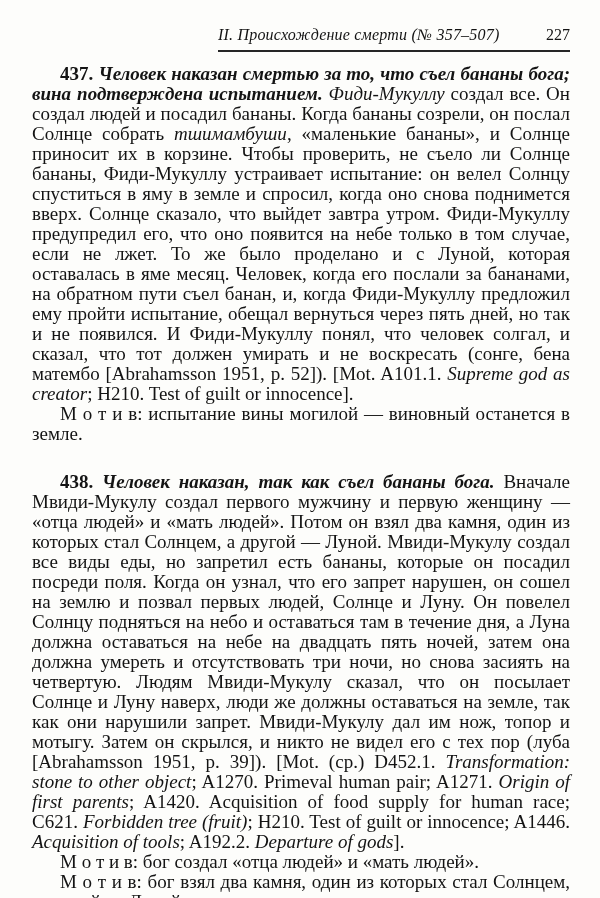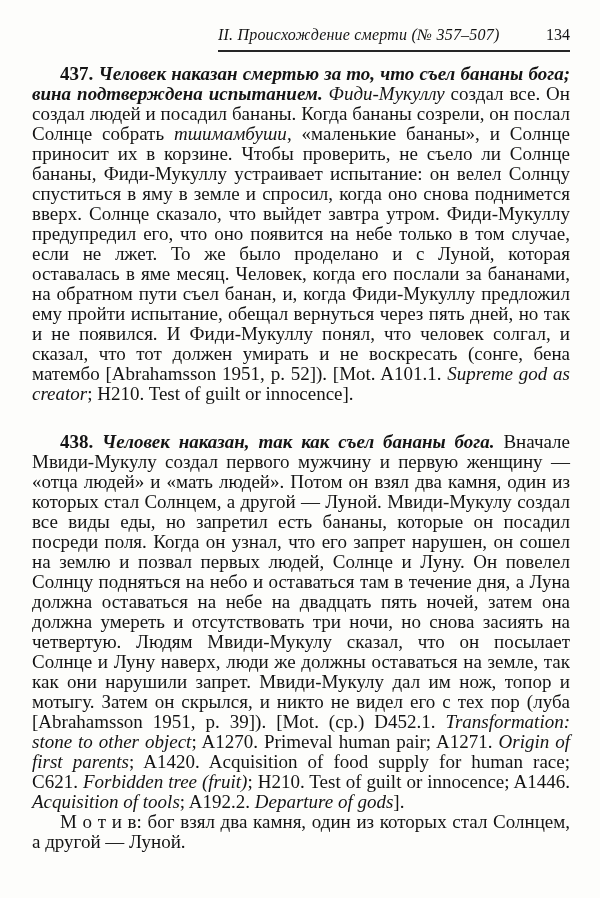--- a/index.html
+++ b/index.html
@@ -62,30 +62,32 @@
   .s-bi { font-weight: bold; font-style: italic; }
 </style>
 </head>
 <body style="background: rgb(253, 253, 251); color: rgb(20, 20, 20);">
 
 <div class="page">
 
   <div class="running-head">
     <div class="rh-inner">
       <span class="rh-title">II. Происхождение смерти (№ 357–507)</span>
-      <span class="rh-page">134</span>
+      <span class="rh-page">227</span>
     </div>
     <div class="rh-rule" style="border-top-color: rgb(38, 38, 38);"></div>
   </div>
 
   <div class="text-block">
 
     <p class="entry"><span class="s-b">437. </span><span class="s-bi">Человек наказан смертью за то, что съел бананы бога; вина подтверждена испытанием. </span><span class="s-i">Фиди-Мукуллу</span><span> создал все. Он создал людей и посадил бананы. Когда бананы созрели, он послал Солнце собрать </span><span class="s-i">тшимамбуши</span><span>, «маленькие бананы», и Солнце приносит их в корзине. Чтобы проверить, не съело ли Солнце бананы, Фиди-Мукуллу устраивает испытание: он велел Солнцу спуститься в яму в земле и спросил, когда оно снова поднимется вверх. Солнце сказало, что выйдет завтра утром. Фиди-Мукуллу предупредил его, что оно появится на небе только в том случае, если не лжет. То же было проделано и с Луной, которая оставалась в яме месяц. Человек, когда его послали за бананами, на обратном пути съел банан, и, когда Фиди-Мукуллу предложил ему пройти испытание, обещал вернуться через пять дней, но так и не появился. И Фиди-Мукуллу понял, что человек солгал, и сказал, что тот должен умирать и не воскресать (сонге, бена матембо [Abrahamsson 1951, p. 52]). [Mot. A101.1. </span><span class="s-i">Supreme god as creator</span><span>; H210. Test of guilt or innocence].</span></p>
 
+    <p class="motif"><span>М о т и в: испытание вины могилой — виновный останется в земле.</span></p>
 
 
     <p class="entry spaced"><span class="s-b">438. </span><span class="s-bi">Человек наказан, так как съел бананы бога. </span><span>Вначале Мвиди-Мукулу создал первого мужчину и первую женщину — «отца людей» и «мать людей». Потом он взял два камня, один из которых стал Солнцем, а другой — Луной. Мвиди-Мукулу создал все виды еды, но запретил есть бананы, которые он посадил посреди поля. Когда он узнал, что его запрет нарушен, он сошел на землю и позвал первых людей, Солнце и Луну. Он повелел Солнцу подняться на небо и оставаться там в течение дня, а Луна должна оставаться на небе на двадцать пять ночей, затем она должна умереть и отсутствовать три ночи, но снова засиять на четвертую. Людям Мвиди-Мукулу сказал, что он посылает Солнце и Луну наверх, люди же должны оставаться на земле, так как они нарушили запрет. Мвиди-Мукулу дал им нож, топор и мотыгу. Затем он скрылся, и никто не видел его с тех пор (луба [Abrahamsson 1951, p. 39]). [Mot. (ср.) D452.1. </span><span class="s-i">Transformation: stone to other object</span><span>; A1270. Primeval human pair; A1271. </span><span class="s-i">Origin of first parents</span><span>; A1420. Acquisition of food supply for human race; C621. </span><span class="s-i">Forbidden tree (fruit)</span><span>; H210. Test of guilt or innocence; A1446. </span><span class="s-i">Acquisition of tools</span><span>; A192.2. </span><span class="s-i">Departure of gods</span><span>].</span></p>
 
+    <p class="motif"><span>М о т и в: бог создал «отца людей» и «мать людей».</span></p>
 
     <p class="motif"><span>М о т и в: бог взял два камня, один из которых стал Солнцем, а другой — Луной.</span></p>
 
   </div>
 </div>
 
 </body></html>

